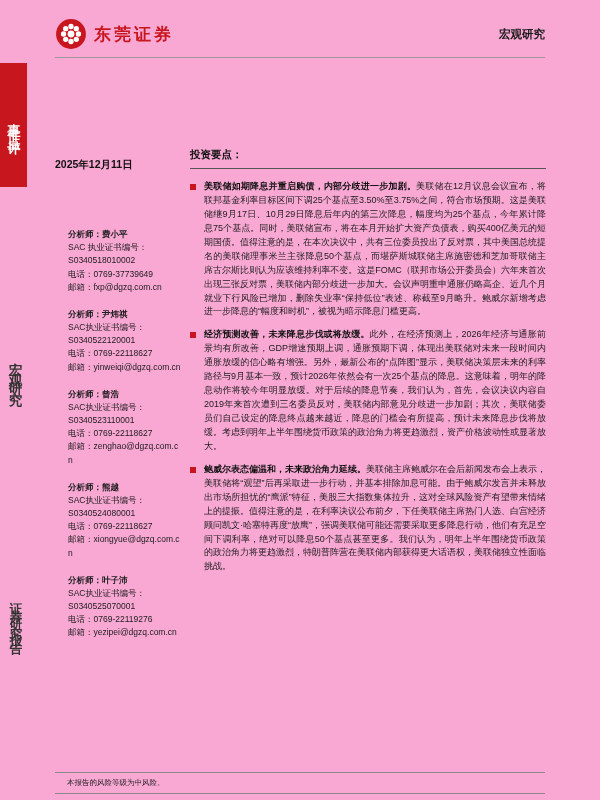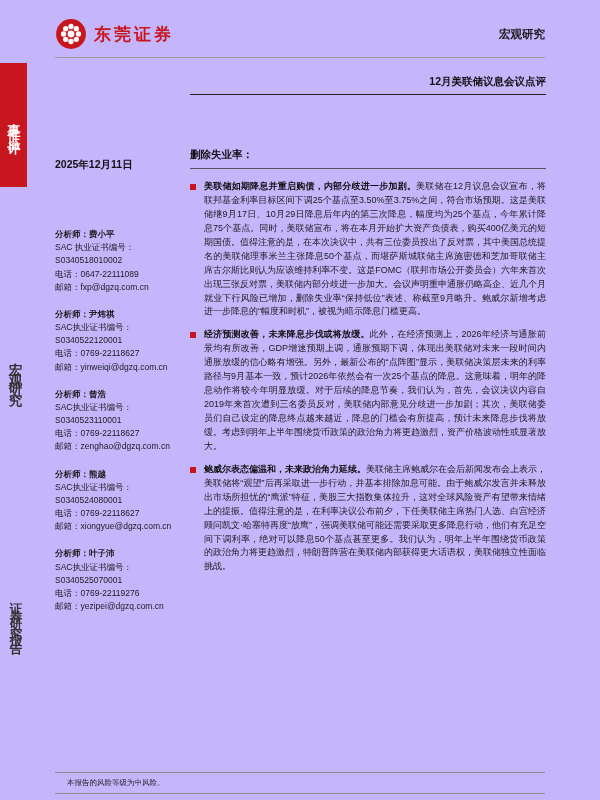--- a/index.html
+++ b/index.html
@@ -1,19 +1,19 @@
 <!DOCTYPE html>
 <html style="--accent: #C8161E;"><head>
 <meta charset="utf-8">
 <style>
   * { margin:0; padding:0; box-sizing:border-box; }
   html,body { background:#e8e8e8; }
   .page {
     position:relative; width:600px; height:800px; margin:0 auto;
-    background:#c4b5fd; overflow:hidden;
+    background:#f9a8d4; overflow:hidden;
     font-family:"Liberation Sans", sans-serif; color:#222;
   }
   
   .header { position:absolute; left:55px; right:55px; top:14px; height:40px;
             display:flex; justify-content:space-between; align-items:center; }
   .logo { display:flex; align-items:center; gap:7px; }
   .brand-text { color:var(--accent); font-weight:bold; font-size:17px; letter-spacing:3px;
                 font-family:"Liberation Serif", serif; }
   .category { font-size:11.5px; font-weight:bold; color:#1a1a1a; }
   .top-rule { position:absolute; left:55px; right:55px; top:57px; border-top:1px solid #9a9a9a; }
@@ -32,21 +32,21 @@
   .title-block { position:absolute; left:190px; width:356px; top:64px; }
   .title { font-size:15.5px; font-weight:bold; color:#111; line-height:1.6; width:334px; text-align:left; }
   .subtitle { text-align:right; font-size:10.5px; font-weight:bold; color:#111;
               margin-top:11px; padding-bottom:5px; border-bottom:1.5px solid #222; }
 
   .date { position:absolute; left:55px; top:158px; font-size:10.5px; font-weight:bold; color:#111; }
 
   
   .left-col { position:absolute; left:55px; top:228px; width:126px;
               font-size:8.5px; line-height:1.55; color:#1c1c1c; }
-  .analyst { margin-bottom:14px; }
+  .analyst { margin-bottom:14px;margin-left:13px; }
   .analyst .name { font-weight:bold; }
   .analyst div { word-break:break-all; }
 
   
   .main-col { position:absolute; left:190px; top:148px; width:356px; }
   .section-heading { font-size:10.5px; font-weight:bold; color:#111;
                      padding-bottom:6px; border-bottom:1px solid #555; margin-bottom:11px; }
   .bullet { display:flex; margin-bottom:9px; font-size:9px; line-height:1.55;
             text-align:justify; color:#1c1c1c; }
   .marker { flex:0 0 auto; width:6px; height:6px; background:var(--accent);
@@ -84,31 +84,30 @@
     </div>
     <div class="category">宏观研究</div>
   </div>
   <div class="top-rule"></div>
 
   <div class="side-tab">事件点评</div>
   <div class="side-mid">宏观研究</div>
   <div class="side-bottom">证券研究报告</div>
 
   <div class="title-block">
-    <div class="subtitle">12月美联储议息会议点评</div>
   </div>
 
   <div class="date">2025年12月11日</div>
 
   <div class="left-col">
     <div class="analyst">
       <div class="name">分析师：费小平</div>
       <div>SAC 执业证书编号：</div>
       <div>S0340518010002</div>
-      <div>电话：0647-22111089</div>
+      <div>电话：0769-37739649</div>
       <div>邮箱：fxp@dgzq.com.cn</div>
     </div>
     <div class="analyst">
       <div class="name">分析师：尹炜祺</div>
       <div>SAC执业证书编号：</div>
       <div>S0340522120001</div>
       <div>电话：0769-22118627</div>
       <div>邮箱：yinweiqi@dgzq.com.cn</div>
     </div>
     <div class="analyst">
@@ -128,21 +127,21 @@
     <div class="analyst">
       <div class="name">分析师：叶子沛</div>
       <div>SAC执业证书编号：</div>
       <div>S0340525070001</div>
       <div>电话：0769-22119276</div>
       <div>邮箱：yezipei@dgzq.com.cn</div>
     </div>
   </div>
 
   <div class="main-col">
-    <div class="section-heading">删除失业率：</div>
+    <div class="section-heading">投资要点：</div>
 
 
     <div class="bullet">
       <span class="marker"></span>
       <div class="text"><span class="lead">美联储如期降息并重启购债，内部分歧进一步加剧。</span><span>美联储在12月议息会议宣布，将联邦基金利率目标区间下调25个基点至3.50%至3.75%之间，符合市场预期。这是美联储继9月17日、10月29日降息后年内的第三次降息，幅度均为25个基点，今年累计降息75个基点。同时，美联储宣布，将在本月开始扩大资产负债表，购买400亿美元的短期国债。值得注意的是，在本次决议中，共有三位委员投出了反对票，其中美国总统提名的美联储理事米兰主张降息50个基点，而堪萨斯城联储主席施密德和芝加哥联储主席古尔斯比则认为应该维持利率不变。这是FOMC（联邦市场公开委员会）六年来首次出现三张反对票，美联储内部分歧进一步加大。会议声明重申通胀仍略高企、近几个月就业下行风险已增加，删除失业率“保持低位”表述、称截至9月略升。鲍威尔新增考虑进一步降息的“幅度和时机”，被视为暗示降息门槛更高。</span></div>
     </div>
 
     <div class="bullet">
       <span class="marker"></span>
       <div class="text"><span class="lead">经济预测改善，未来降息步伐或将放缓。</span><span>此外，在经济预测上，2026年经济与通胀前景均有所改善，GDP增速预期上调，通胀预期下调，体现出美联储对未来一段时间内通胀放缓的信心略有增强。另外，最新公布的“点阵图”显示，美联储决策层未来的利率路径与9月基本一致，预计2026年依然会有一次25个基点的降息。这意味着，明年的降息动作将较今年明显放缓。对于后续的降息节奏，我们认为，首先，会议决议内容自2019年来首次遭到三名委员反对，美联储内部意见分歧进一步加剧；其次，美联储委员们自己设定的降息终点越来越近，降息的门槛会有所提高，预计未来降息步伐将放缓。考虑到明年上半年围绕货币政策的政治角力将更趋激烈，资产价格波动性或显著放大。</span></div>

